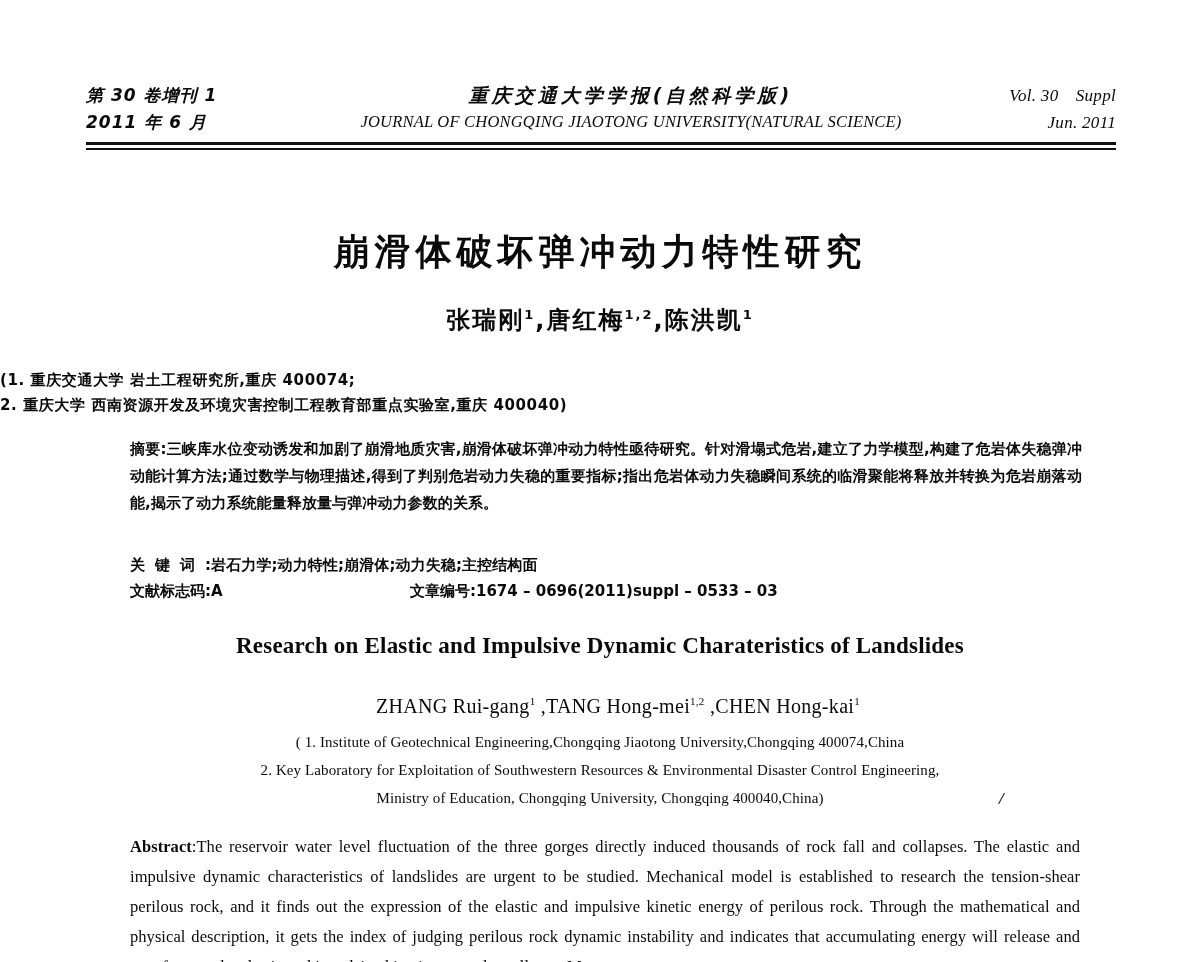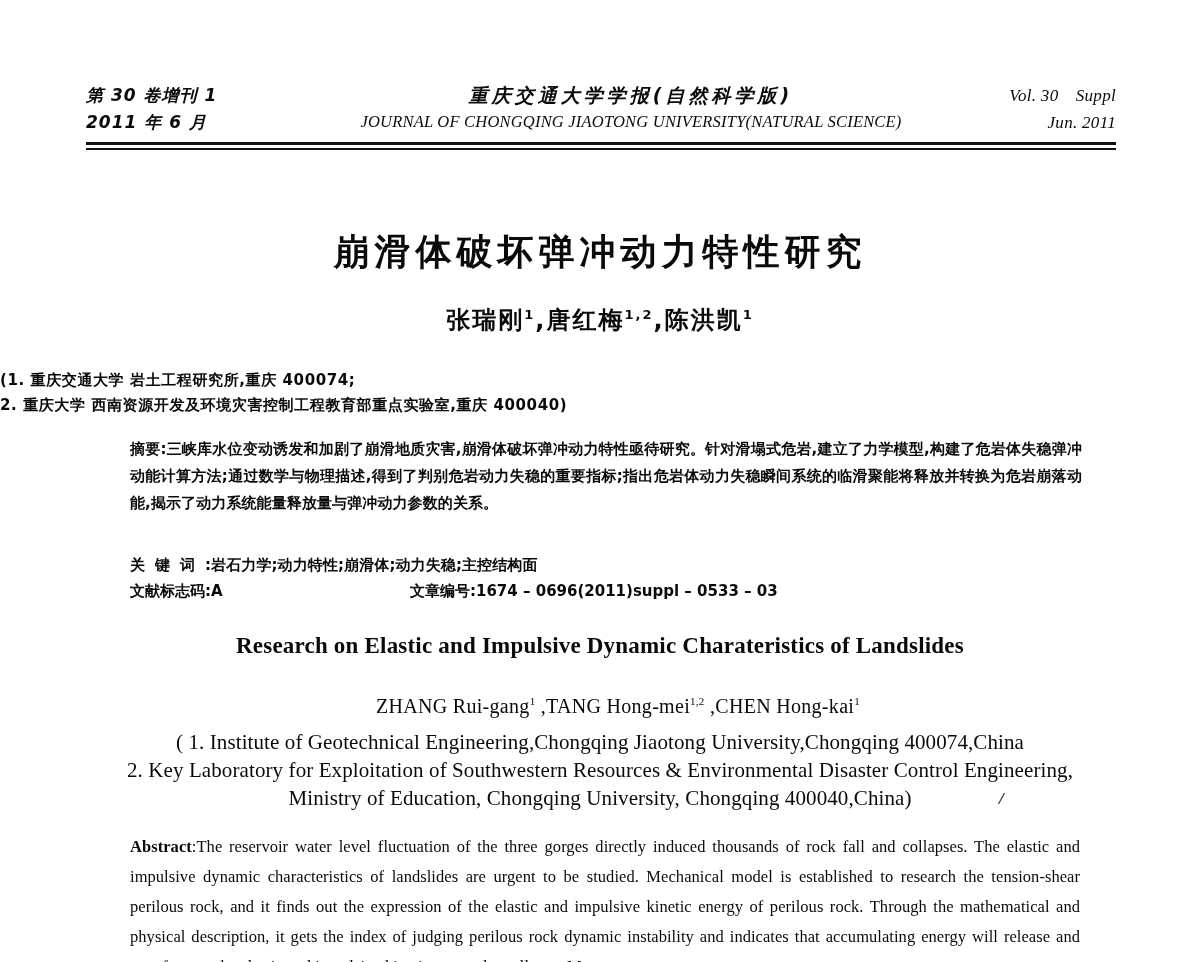--- a/index.html
+++ b/index.html
@@ -202,21 +202,21 @@
   }
   .en-authors sup { font-size: 11px; }
 
   .en-affil {
     position: absolute;
     left: 0;
     top: 728px;
     width: 1200px;
     text-align: center;
     font-family: "Liberation Serif", serif;
-    font-size: 21px;
+    font-size: 15px;
     line-height: 28px;
     letter-spacing: 0.1px;
   }
 
   
   .en-abs {
     position: absolute;
     left: 130px;
     top: 832px;
     width: 950px;

